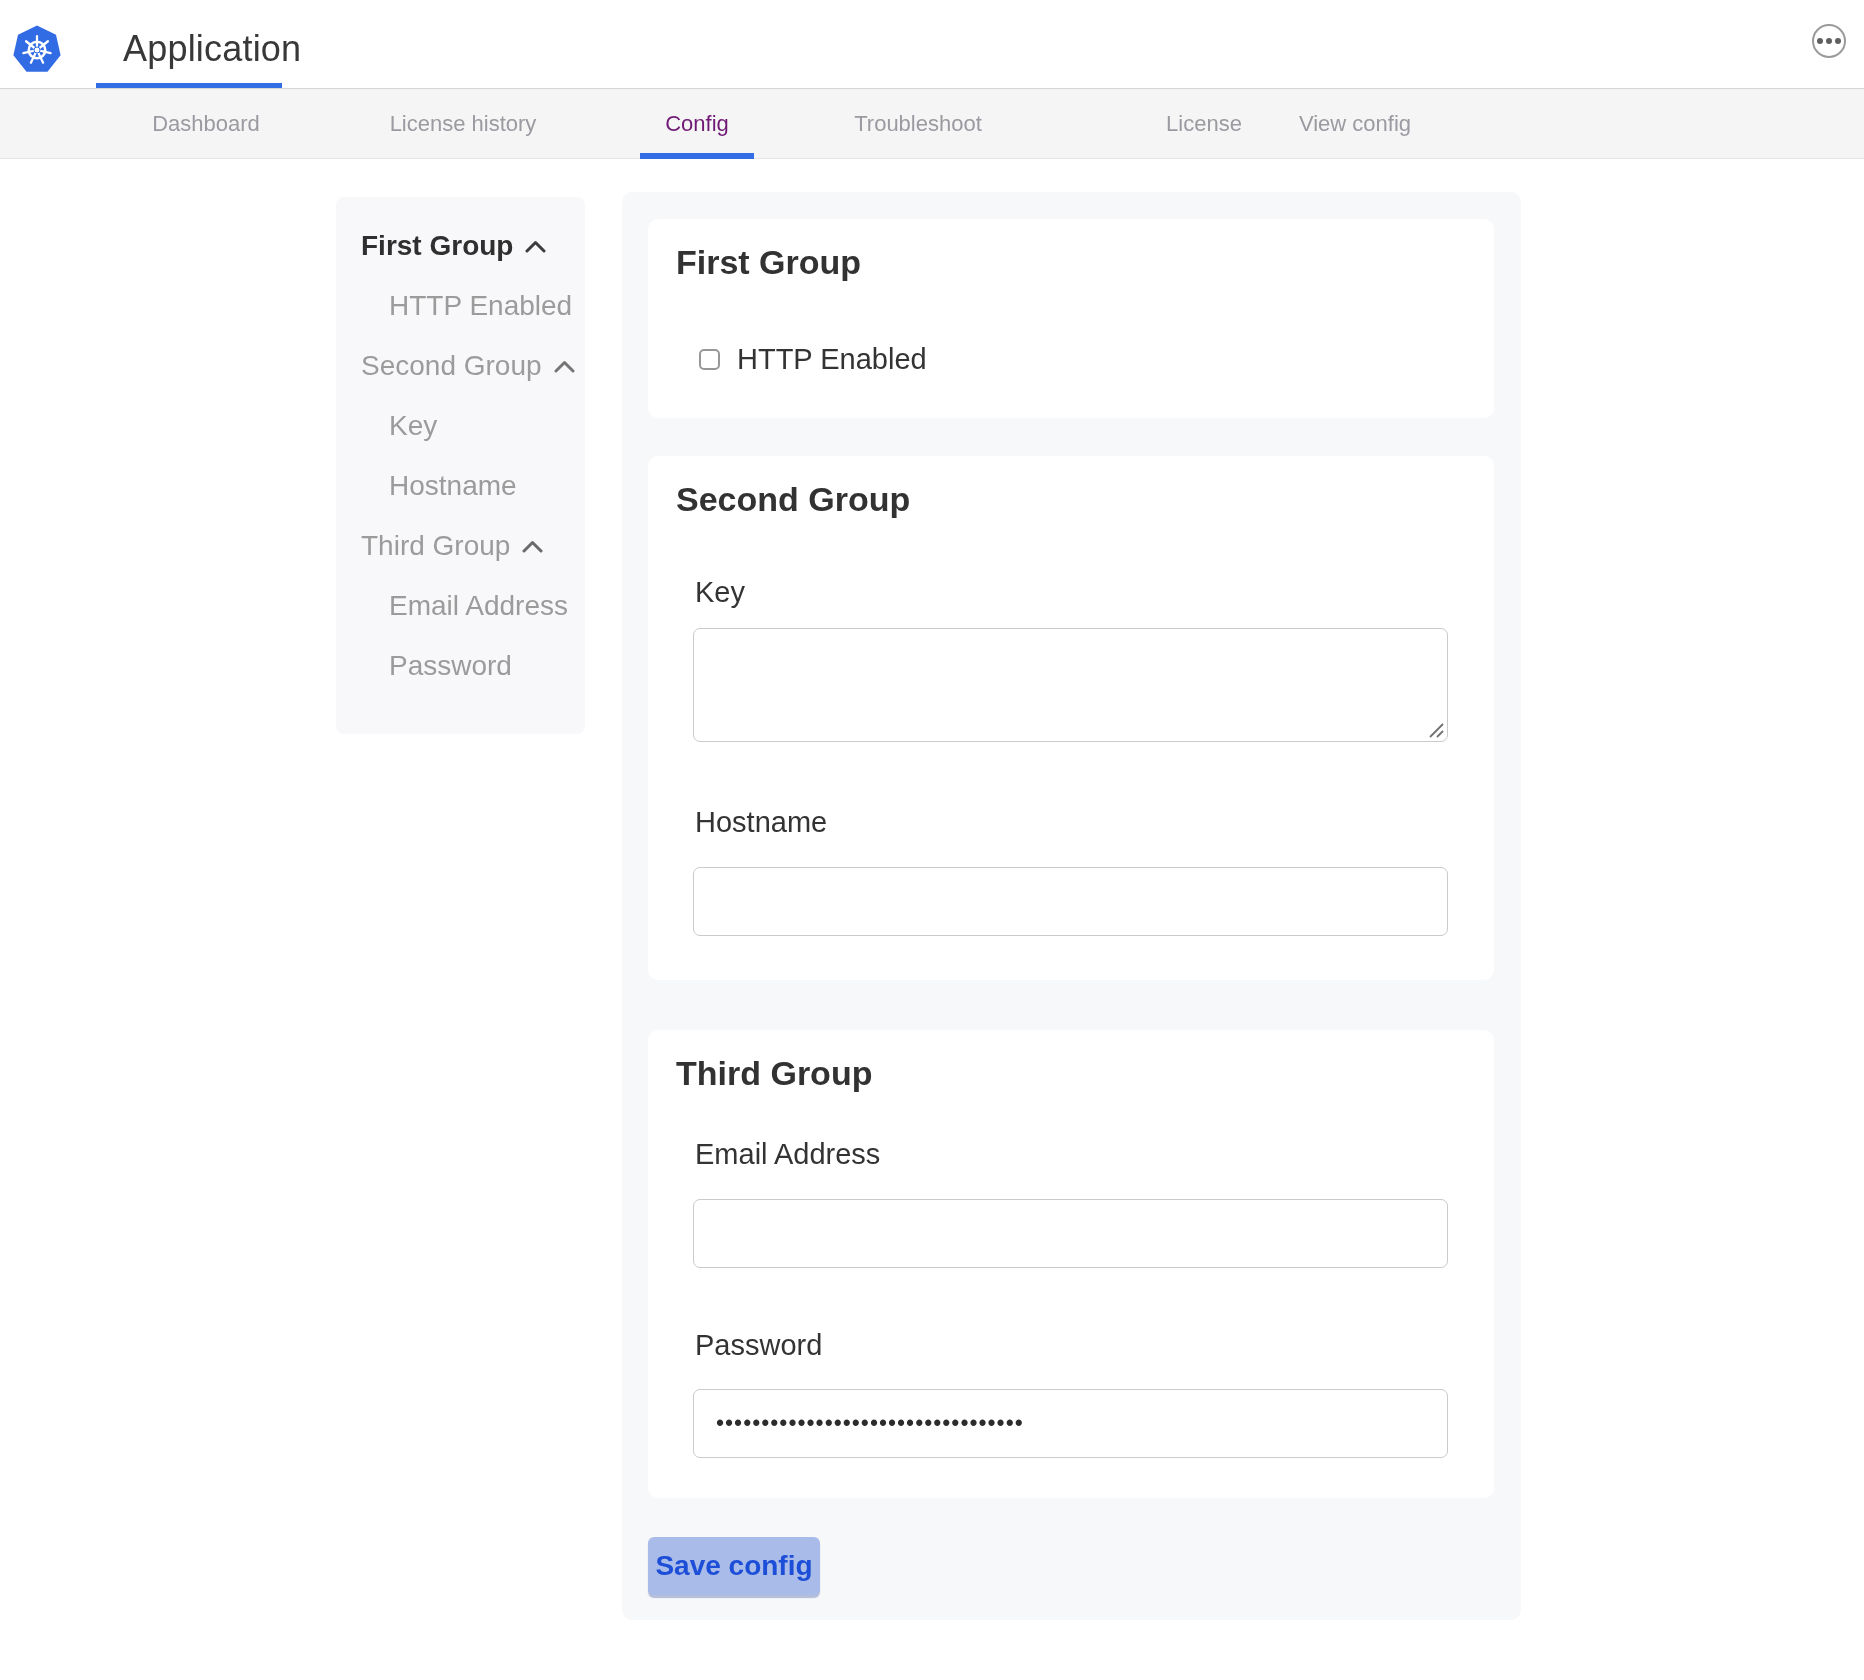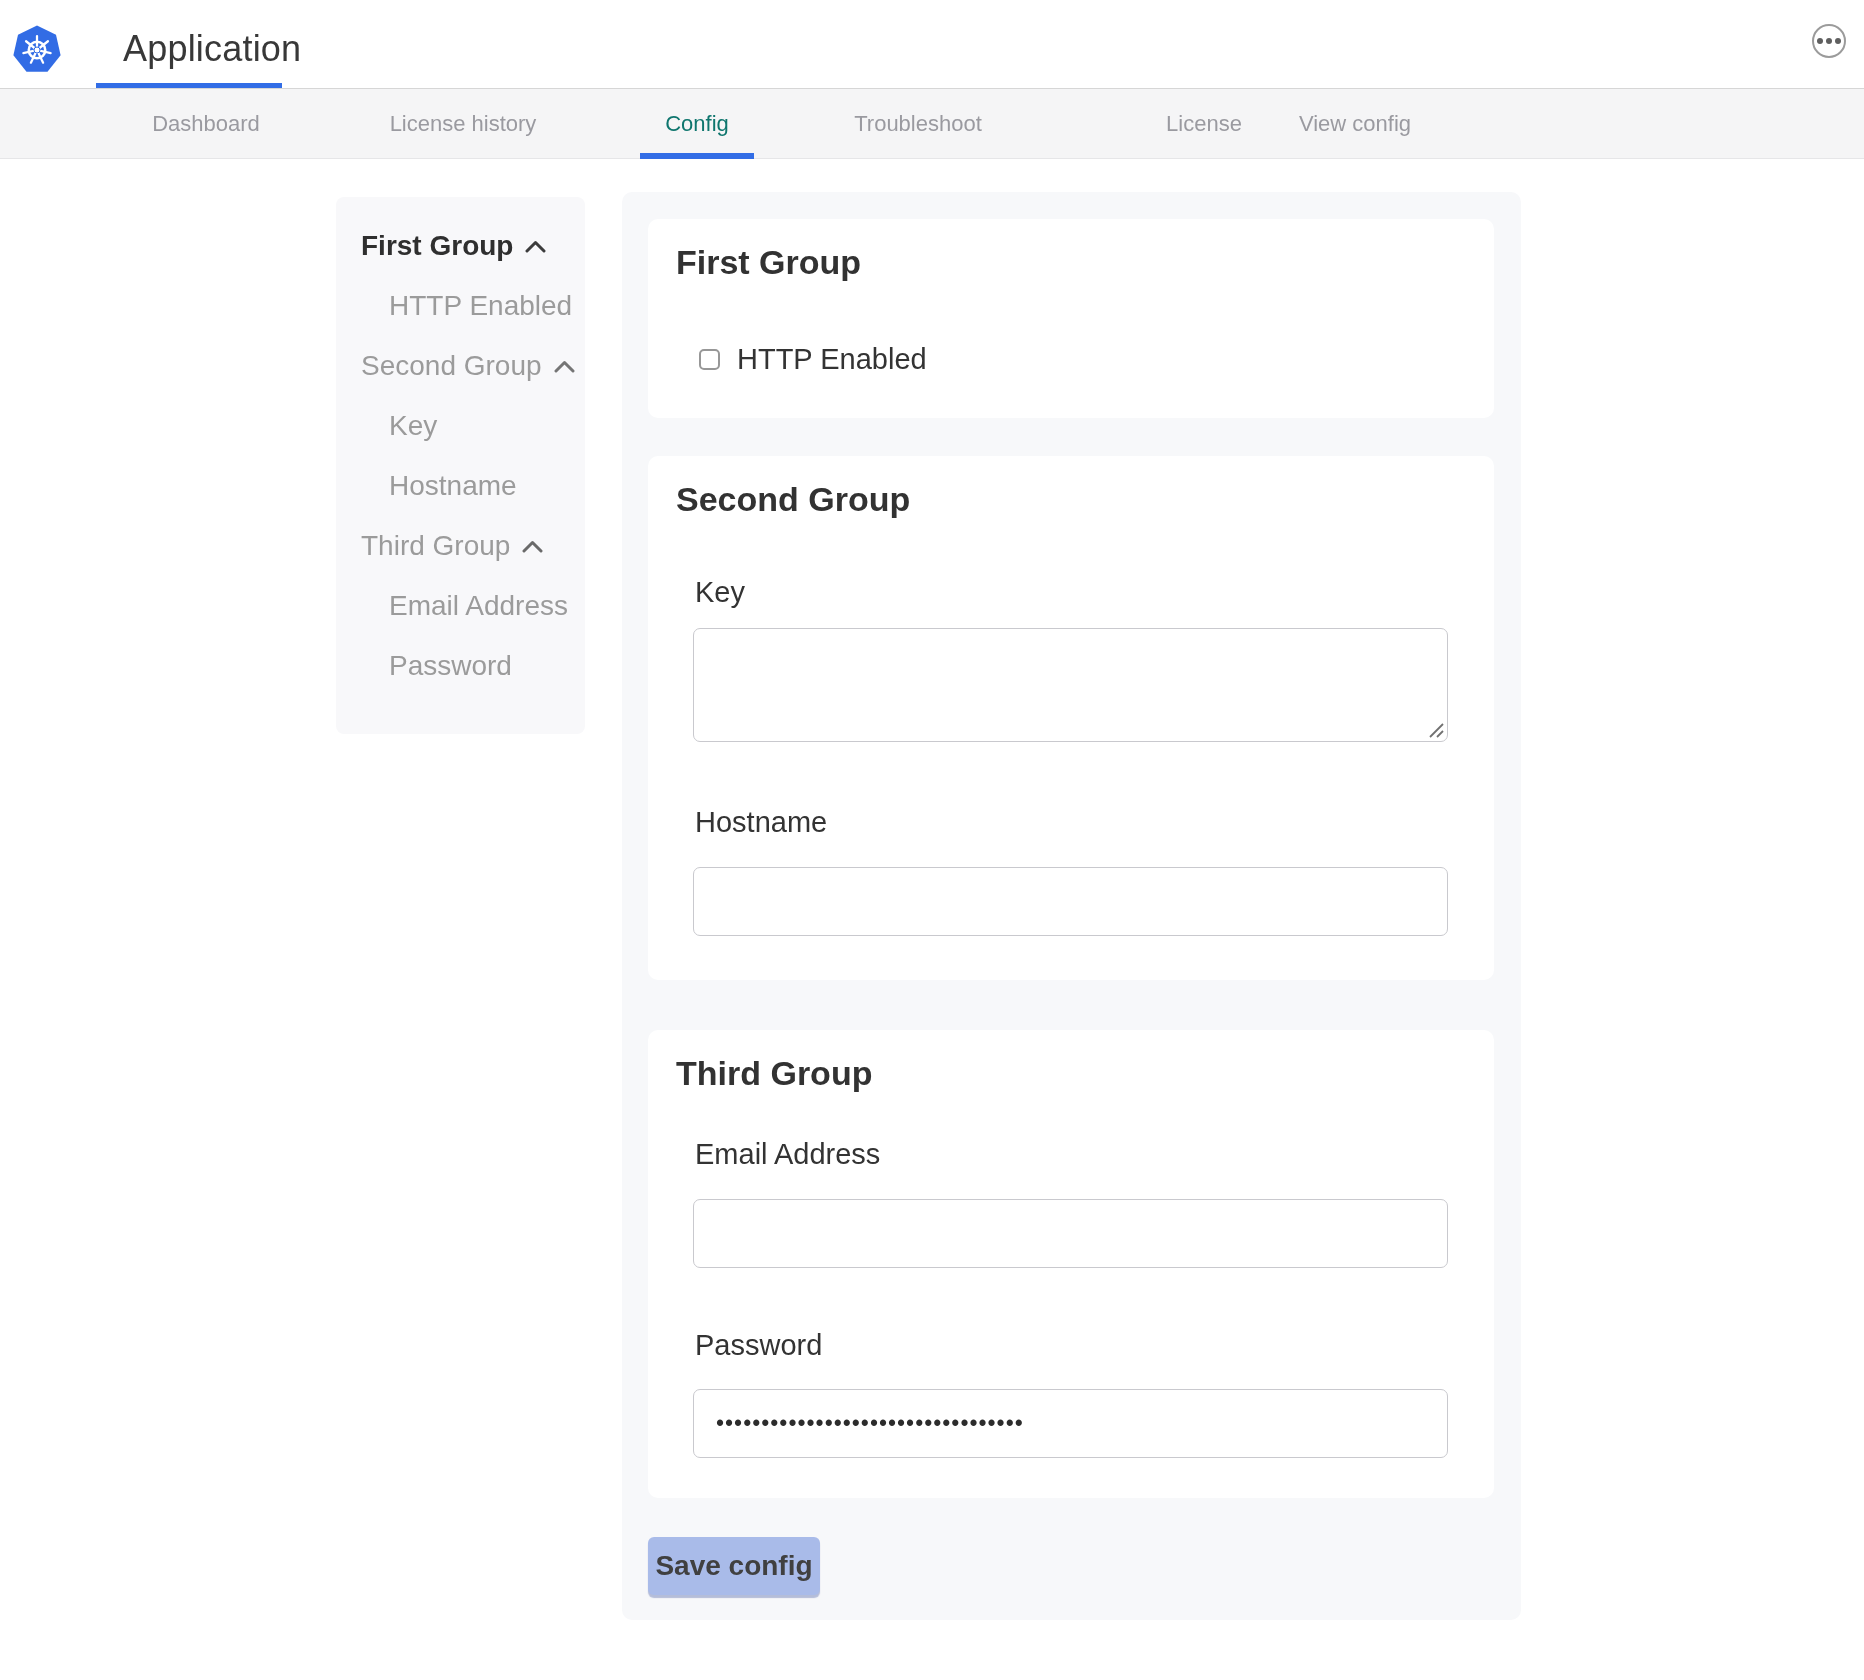--- a/index.html
+++ b/index.html
@@ -13,21 +13,21 @@
   .logo{position:absolute;left:12px;top:22px;width:50px;height:54px;}
   .app-title{position:absolute;left:123px;top:28px;font-size:36px;color:#383838;font-weight:500;letter-spacing:.2px;}
   .app-title-underline{position:absolute;left:96px;top:83px;width:186px;height:5px;background:#326de6;}
   .menu-btn{position:absolute;left:1812px;top:24px;width:34px;height:34px;border:2px solid #9b9b9b;border-radius:50%;
     display:flex;align-items:center;justify-content:center;gap:3px;box-sizing:border-box;background:#fff;cursor:pointer;}
   .menu-btn i{width:6px;height:6px;border-radius:50%;background:#5f5f5f;display:block;}
   
   .tabbar{position:absolute;left:0;top:89px;width:1864px;height:69px;background:#f5f5f6;border-bottom:1px solid #e6e6e8;}
   .tab{position:absolute;top:0;height:69px;display:flex;align-items:center;transform:translateX(-50%);
     font-size:22px;color:#9a9aa0;cursor:pointer;white-space:nowrap;}
-  .tab.active{color:#0f766e;}
+  .tab.active{color:#701a75;}
   .tab-underline{position:absolute;left:640px;bottom:-1px;width:114px;height:6px;background:#326de6;}
   
   .sidebar{position:absolute;left:336px;top:197px;width:249px;height:537px;background:#f8f8fa;border-radius:8px;
     box-sizing:border-box;padding-top:19px;}
   .side-row{height:60px;display:flex;align-items:center;font-size:28px;cursor:pointer;}
   .side-row.group{padding-left:25px;color:#9b9b9b;}
   .side-row.group.active{color:#2f2f2f;font-weight:700;}
   .side-row.child{padding-left:53px;color:#9b9b9b;}
   .side-row .chev{margin-left:12px;display:flex;align-items:center;}
   
@@ -56,21 +56,21 @@
   .c2-grip{left:778px;top:264px;}
   .c2-label-host{top:350px;}
   .c2-input{top:411px;}
   
   .c3-label-email{top:108px;}
   .c3-input-email{top:169px;}
   .c3-label-pwd{top:299px;}
   .c3-input-pwd{top:359px;}
   
   .save-btn{position:absolute;left:26px;top:1345px;width:172px;height:58px;background:#a9bbe9;border:none;
-    border-radius:6px;color:#404040;font-size:28px;font-weight:700;font-family:"Liberation Sans","DejaVu Sans",sans-serif;
+    border-radius:6px;color:#1d4ed8;font-size:28px;font-weight:700;font-family:"Liberation Sans","DejaVu Sans",sans-serif;
     box-shadow:0 3px 1px rgba(125,140,190,.55);cursor:pointer;}
 </style>
 </head>
 <body>
 
 <div class="header">
   <svg class="logo" viewBox="0 0 100 100">
     <polygon points="50,3 88,21.5 97.2,62.5 71,95.5 29,95.5 2.8,62.5 12,21.5" fill="#326ce5"></polygon>
     <g stroke="#ffffff" stroke-width="4.5" stroke-linecap="round">
       <line x1="50" y1="52" x2="50" y2="24"></line>

